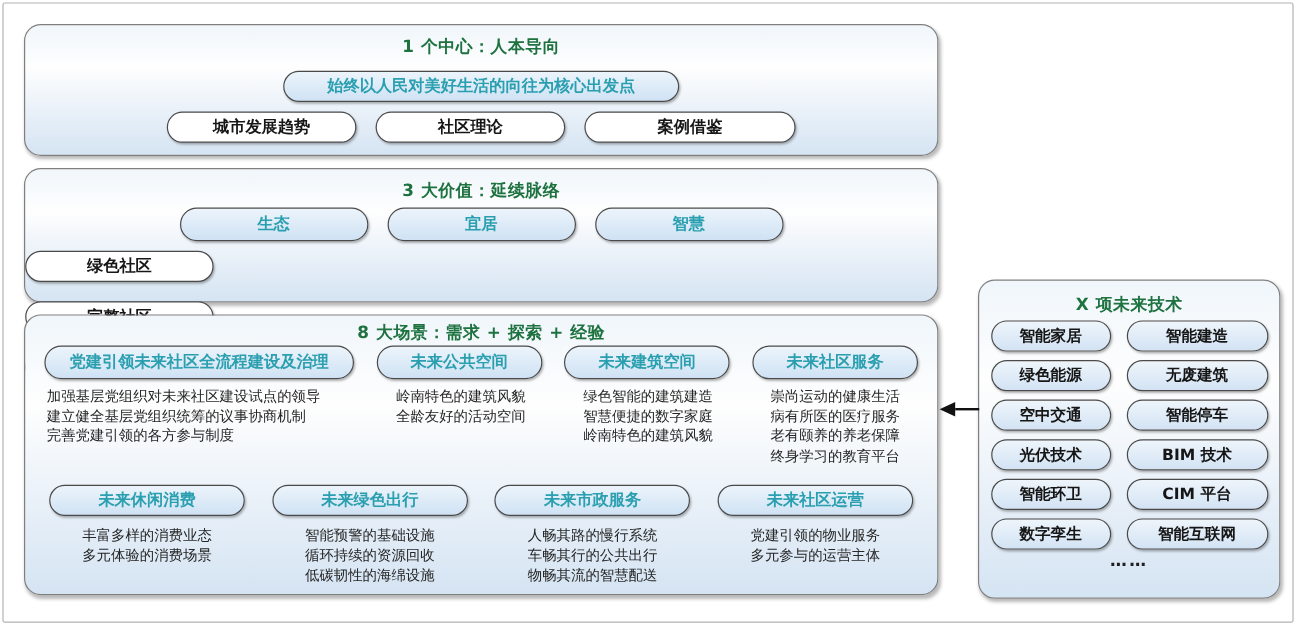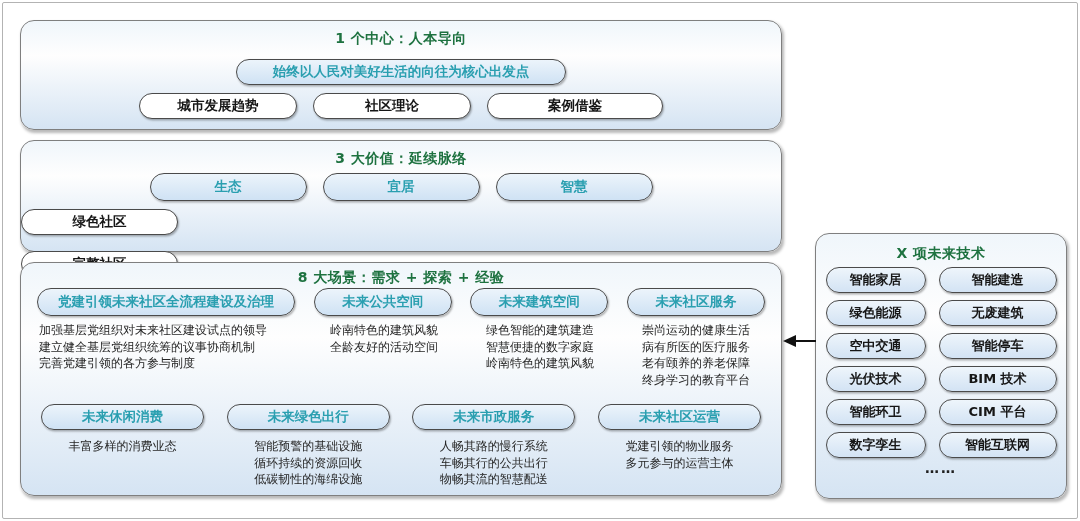--- a/index.html
+++ b/index.html
@@ -149,20 +149,21 @@
     <div class="sc-row2">
       <div class="pill blue w163">未来休闲消费</div>
       <div class="pill blue w163">未来绿色出行</div>
       <div class="pill blue w163">未来市政服务</div>
       <div class="pill blue w163">未来社区运营</div>
     </div>
 
     <div class="sc-det2">
       <div class="d-col w163">
         <div>丰富多样的消费业态</div>
+        <div>多元体验的消费场景</div>
       </div>
       <div class="d-col w163">
         <div>智能预警的基础设施</div>
         <div>循环持续的资源回收</div>
         <div>低碳韧性的海绵设施</div>
       </div>
       <div class="d-col w163">
         <div>人畅其路的慢行系统</div>
         <div>车畅其行的公共出行</div>
         <div>物畅其流的智慧配送</div>

